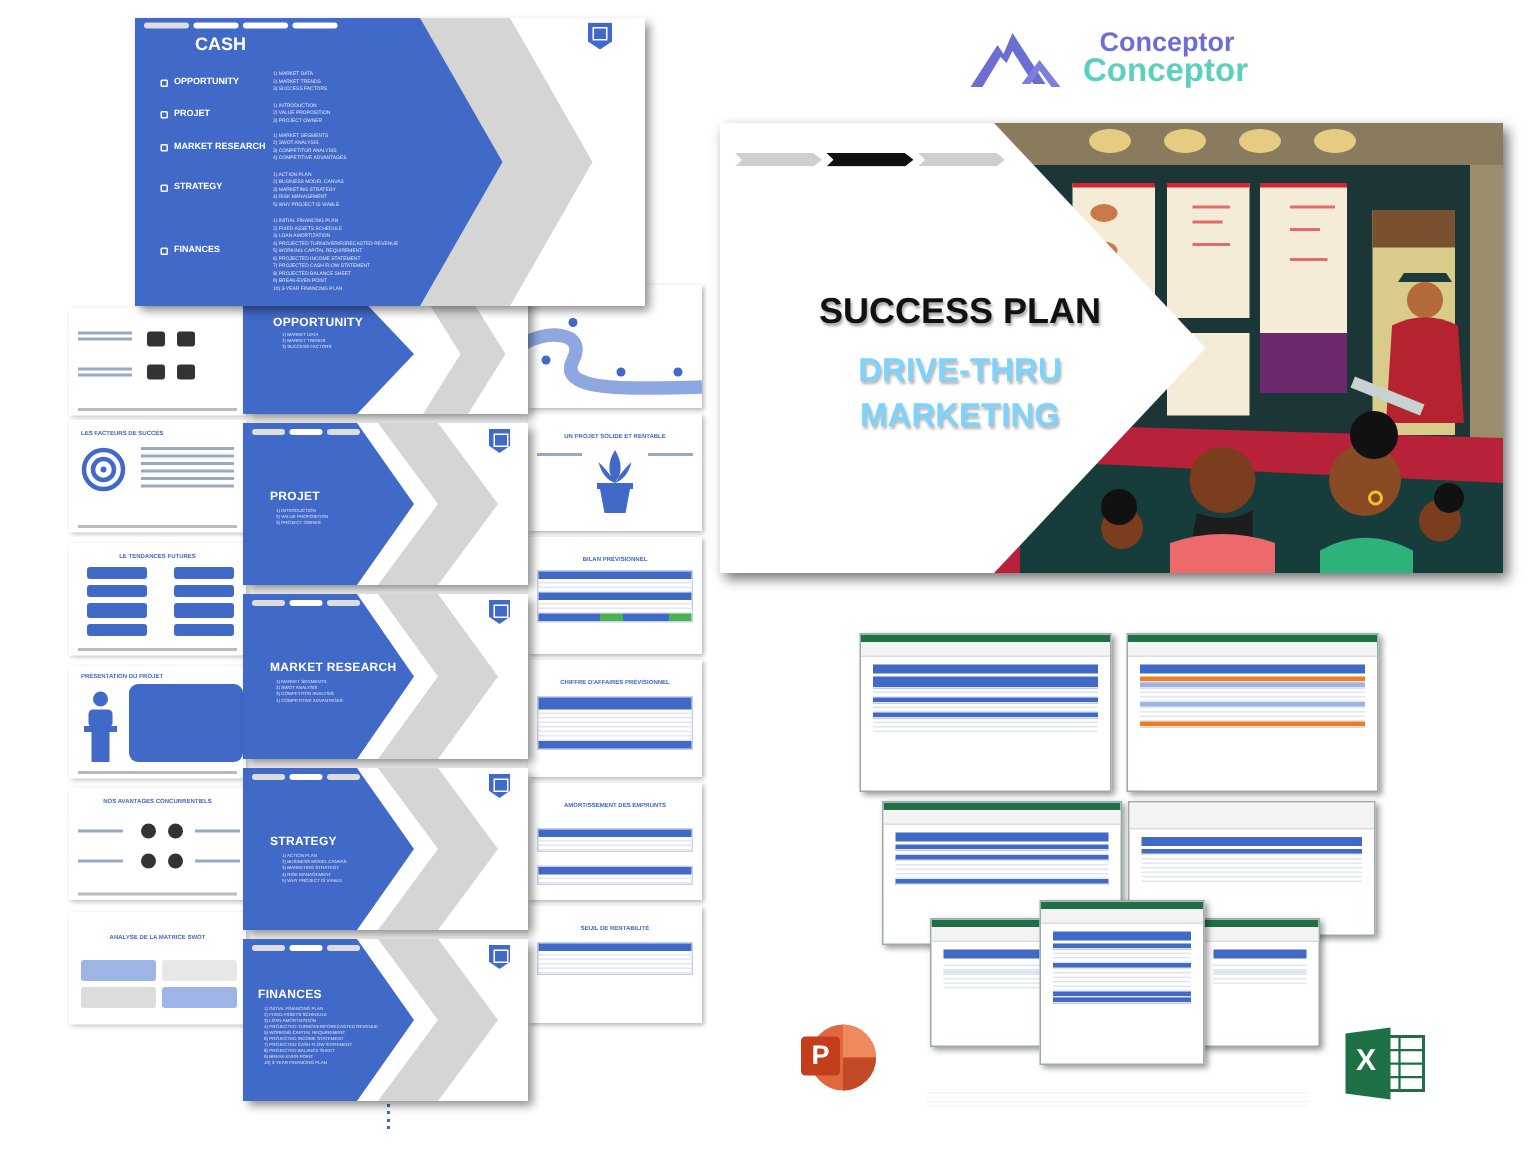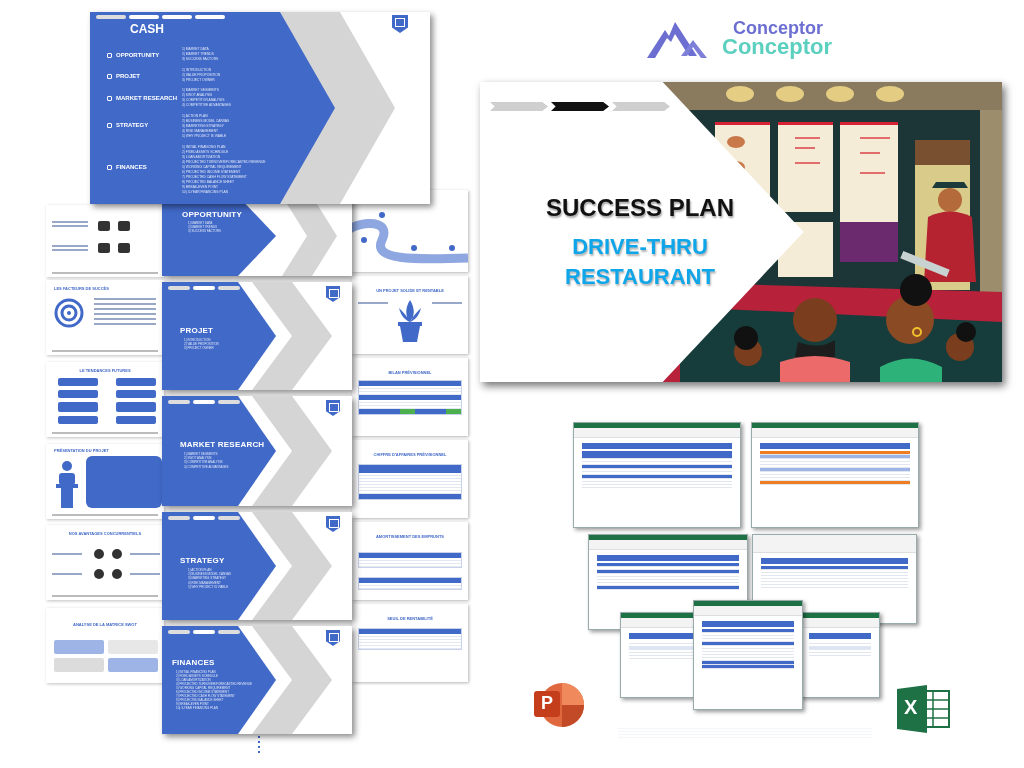--- a/index.html
+++ b/index.html
@@ -41,21 +41,21 @@
   .rmini .tbl .r { height:3px; border-bottom:1px solid #e3e7f2; }
 
   
   #cover { position:absolute; left: 480px; top: 82px; width: 522px; height: 300px; box-shadow: 3px 4px 8px rgba(0,0,0,.55); overflow:hidden; background:#1f3b3d; }
   #cover .scene { position:absolute; inset:0; }
   #cover .white { position:absolute; left:0; top:0; width:100%; height:100%; background:#fff; clip-path: polygon(0 0, 35% 0, 62% 50%, 35% 100%, 0 100%); }
   #cover .chevs { position:absolute; left: 10px; top: 20px; display:flex; gap:3px; }
   #cover .chevs span { display:block; width:58px; height:9px; background:#cfcfcf; clip-path: polygon(0 0, 90% 0, 100% 50%, 90% 100%, 0 100%, 8% 50%); }
   #cover .chevs span.on { background:#111; }
   #cover .t1 { position:absolute; left: 0; width: 320px; top: 112px; text-align:center; font-weight:bold; font-size: 24px; color:#111; text-shadow: 1px 2px 2px rgba(0,0,0,.35); }
-  #cover .t2 { position:absolute; left: 0; width: 320px; top: 150px; text-align:center; font-weight:bold; font-size: 22px; line-height: 30px; color:#0ea5e9; text-shadow: 1px 2px 2px rgba(0,0,0,.3); }
+  #cover .t2 { position:absolute; left: 0; width: 320px; top: 150px; text-align:center; font-weight:bold; font-size: 22px; line-height: 30px; color:#7dd3fc; text-shadow: 1px 2px 2px rgba(0,0,0,.3); }
 
   
   #logo { position:absolute; left: 645px; top: 16px; width: 220px; height: 44px; }
   #logo .l1 { position:absolute; left: 88px; top: 2px; color:#6c6fd1; font-weight:bold; font-size: 18px; }
   #logo .l2 { position:absolute; left: 77px; top: 18px; color:#5cd0bf; font-weight:bold; font-size: 22px; }
 
   
   .xl { position:absolute; background:#fff; border:1px solid #9aa; box-shadow: 2px 2px 4px rgba(0,0,0,.4); overflow:hidden; }
   .xl .rib { height: 5px; background:#1e7145; }
   .xl .tools { height: 10px; background:#f3f3f3; border-bottom:1px solid #ddd; }
@@ -455,21 +455,21 @@
   </svg>
   <div class="white"></div>
   <div class="chevs">
       <span></span>
       <span class="on"></span>
       <span></span>
     </div>
   <div class="t1">SUCCESS PLAN</div>
   <div class="t2">
     <div>DRIVE-THRU</div>
-    <div>RESTAURANT</div>
+    <div>MARKETING</div>
   </div>
 </div>
 
 <div class="xl" style="left:573px;top:422px;width:168px;height:106px;">
   <div class="rib"></div>
     <div class="tools"></div>
     <div class="ttl"></div>
   <div class="grid">
       <div class="h" style="height:8px"></div>
       <div></div>

